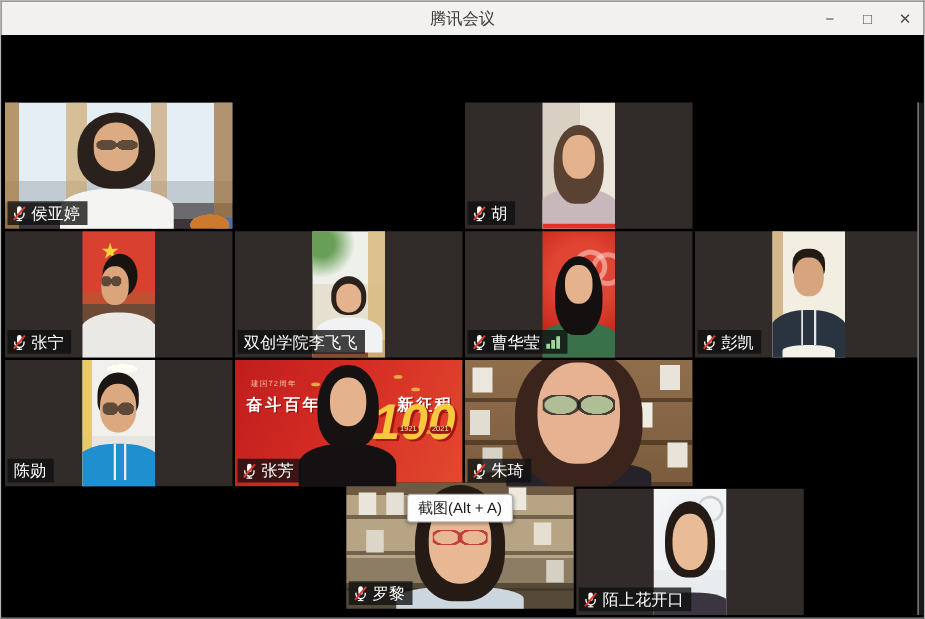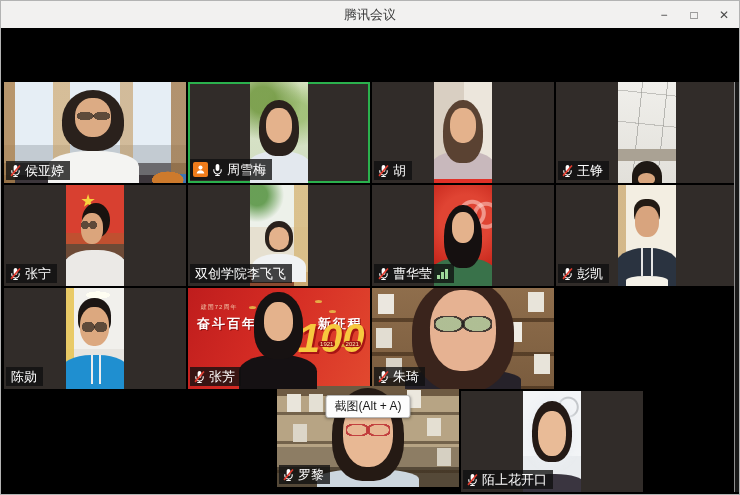--- a/index.html
+++ b/index.html
@@ -202,81 +202,40 @@
         <svg class="mic" viewBox="0 0 14 14">
             <rect x="5" y="1" width="4" height="7.5" rx="2" fill="#fff"></rect>
             <path d="M3 6.6v1.2a4 4 0 0 0 8 0V6.6" fill="none" stroke="#fff" stroke-width="1.2"></path>
             <path d="M7 12v1.6M4.6 13.6h4.8" stroke="#fff" stroke-width="1.2"></path>
             <path d="M2.2 12.8 11.8 1.6" stroke="#e23b2e" stroke-width="1.7"></path>
           </svg>
         <span>侯亚婷</span>
       </div>
     </div>
 
-    <div class="tile active" style="left:187px;top:54px">
-      <div class="video portrait v-zhou">
-        <div class="person">
-          <i class="hair"></i>
-          <i class="face"></i>
-          <i class="torso"></i>
-        </div>
-      </div>
-      <div class="nametag">
-        <span class="host-badge">
-            <svg viewBox="0 0 14 14">
-              <circle cx="7" cy="4.6" r="2.6" fill="#fff"></circle>
-              <path d="M2.2 12.2c0-2.6 2.1-4.2 4.8-4.2s4.8 1.6 4.8 4.2z" fill="#fff"></path>
-            </svg>
-          </span>
-        <svg class="mic" viewBox="0 0 14 14">
-            <rect x="5" y="1" width="4" height="7.5" rx="2" fill="#fff"></rect>
-            <path d="M3 6.6v1.2a4 4 0 0 0 8 0V6.6" fill="none" stroke="#fff" stroke-width="1.2"></path>
-            <path d="M7 12v1.6M4.6 13.6h4.8" stroke="#fff" stroke-width="1.2"></path>
-          </svg>
-        <span>周雪梅</span>
-      </div>
-    </div>
 
     <div class="tile" style="left:371px;top:54px">
       <div class="video portrait v-hu">
         <div class="person">
           <i class="hair"></i>
           <i class="face"></i>
           <i class="torso"></i>
         </div>
       </div>
       <div class="nametag">
         <svg class="mic" viewBox="0 0 14 14">
             <rect x="5" y="1" width="4" height="7.5" rx="2" fill="#fff"></rect>
             <path d="M3 6.6v1.2a4 4 0 0 0 8 0V6.6" fill="none" stroke="#fff" stroke-width="1.2"></path>
             <path d="M7 12v1.6M4.6 13.6h4.8" stroke="#fff" stroke-width="1.2"></path>
             <path d="M2.2 12.8 11.8 1.6" stroke="#e23b2e" stroke-width="1.7"></path>
           </svg>
         <span>胡</span>
       </div>
     </div>
 
-    <div class="tile" style="left:555px;top:54px">
-      <div class="video portrait v-wz">
-        <div class="person">
-          <i class="hair"></i>
-          <i class="face"></i>
-
-        </div>
-      </div>
-      <div class="nametag">
-        <svg class="mic" viewBox="0 0 14 14">
-            <rect x="5" y="1" width="4" height="7.5" rx="2" fill="#fff"></rect>
-            <path d="M3 6.6v1.2a4 4 0 0 0 8 0V6.6" fill="none" stroke="#fff" stroke-width="1.2"></path>
-            <path d="M7 12v1.6M4.6 13.6h4.8" stroke="#fff" stroke-width="1.2"></path>
-            <path d="M2.2 12.8 11.8 1.6" stroke="#e23b2e" stroke-width="1.7"></path>
-          </svg>
-        <span>王铮</span>
-      </div>
-    </div>
 
     <div class="tile" style="left:187px;top:157px">
       <div class="video portrait v-lff">
         <div class="person">
           <i class="hair"></i>
           <i class="face"></i>
           <i class="torso"></i>
         </div>
       </div>
       <div class="nametag noicon">

